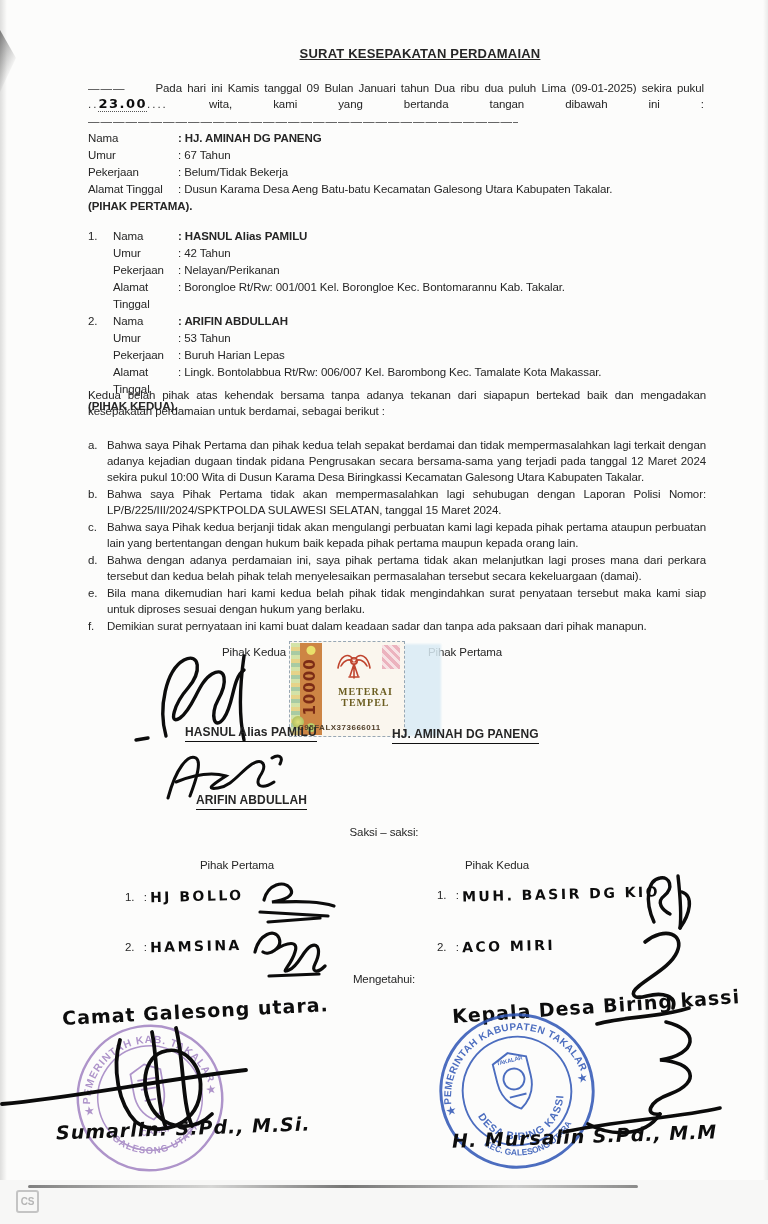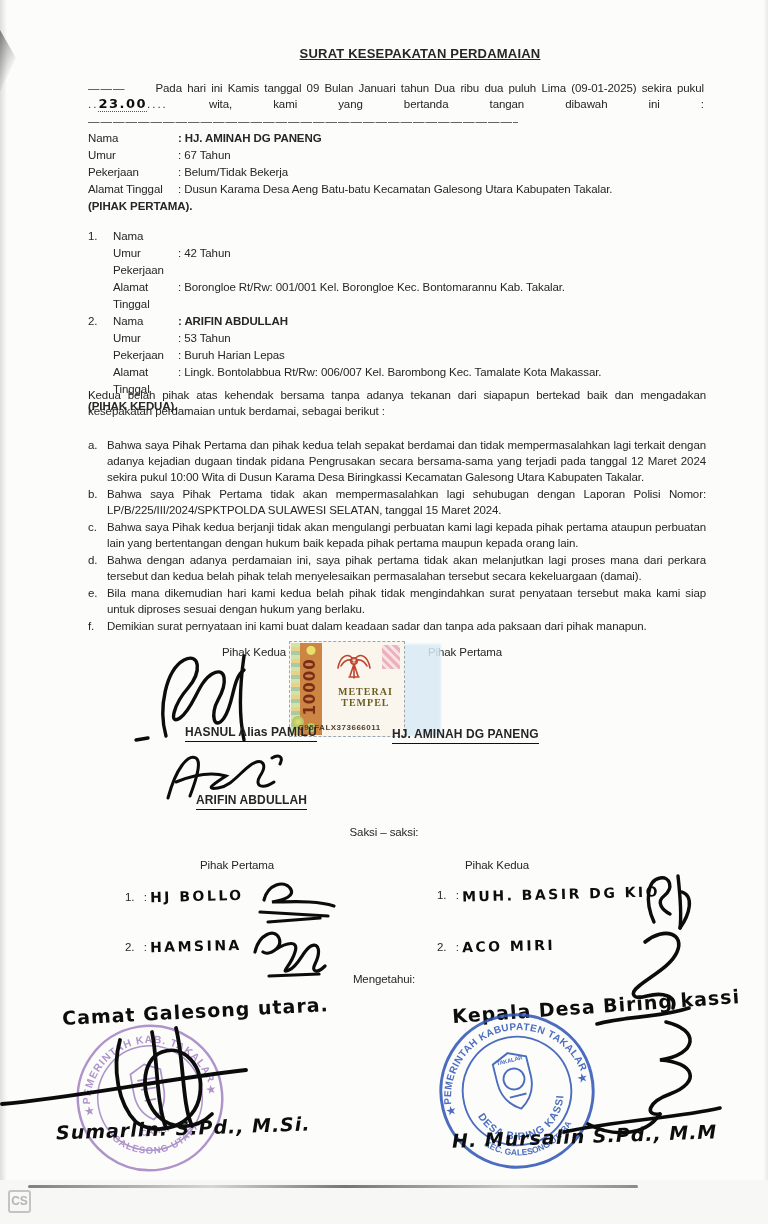--- a/index.html
+++ b/index.html
@@ -63,22 +63,22 @@
         letter-spacing:1px;line-height:11px;font-family:Liberation Serif, serif;text-align:center;}
   .mserial{position:absolute;left:8px;top:78px;font-size:8px;color:#52412c;letter-spacing:.5px;font-weight:700;}
   .mchip{position:absolute;left:2px;top:74px;width:12px;height:12px;border-radius:50%;
         background:radial-gradient(#dfe07a,#9fb45a);}
   .morn{position:absolute;right:4px;top:3px;width:18px;height:24px;
         background:repeating-linear-gradient(45deg,#e8a2b2 0 3px,#f6dde2 3px 6px);opacity:.8;}
   .bluepatch{position:absolute;top:644px;left:399px;width:42px;height:92px;background:#d9ebf4;
         opacity:.85;filter:blur(1px);}
   .center{left:0;width:768px;text-align:center;}
   .wm{color:#bdbdbd;}
-  .csbox{position:absolute;left:8px;top:1190px;width:19px;height:19px;border:2px solid #c4c4c4;
-        border-radius:3px;color:#b5b5b5;font-size:12px;font-weight:700;text-align:center;line-height:19px;}
+  .csbox{position:absolute;left:16px;top:1190px;width:19px;height:19px;border:2px solid #c4c4c4;
+        border-radius:3px;color:#b5b5b5;font-size:10px;font-weight:700;text-align:center;line-height:19px;}
 </style>
 </head>
 <body>
 
 <div class="page doc">
   <div class="edge-left"></div>
   <div class="edge-right"></div>
   <div class="corner-smudge"></div>
 
   <div class="title">SURAT KESEPAKATAN PERDAMAIAN</div>
@@ -107,29 +107,31 @@
       <span class="plbl">Alamat Tinggal</span>
       <span class="pval">: Dusun Karama Desa Aeng Batu-batu Kecamatan Galesong Utara Kabupaten Takalar.</span>
     </div>
     <div class="b">(PIHAK PERTAMA).</div>
   </div>
 
   <div class="block" style="top:228px;">
     <div class="p2row">
       <span class="p2num">1.</span>
       <span class="p2lbl">Nama</span>
+      <span class="pval b">: HASNUL Alias PAMILU</span>
     </div>
     <div class="p2row">
       <span class="p2num"></span>
         <span class="p2lbl">Umur</span>
       <span class="pval">: 42 Tahun</span>
     </div>
     <div class="p2row">
       <span class="p2num"></span>
         <span class="p2lbl">Pekerjaan</span>
+      <span class="pval">: Nelayan/Perikanan</span>
     </div>
     <div class="p2row">
       <span class="p2num"></span>
         <span class="p2lbl">Alamat Tinggal</span>
       <span class="pval">: Borongloe Rt/Rw: 001/001 Kel. Borongloe Kec. Bontomarannu Kab. Takalar.</span>
     </div>
     <div class="p2row">
       <span class="p2num">2.</span>
       <span class="p2lbl">Nama</span>
       <span class="pval b">: ARIFIN ABDULLAH</span>

